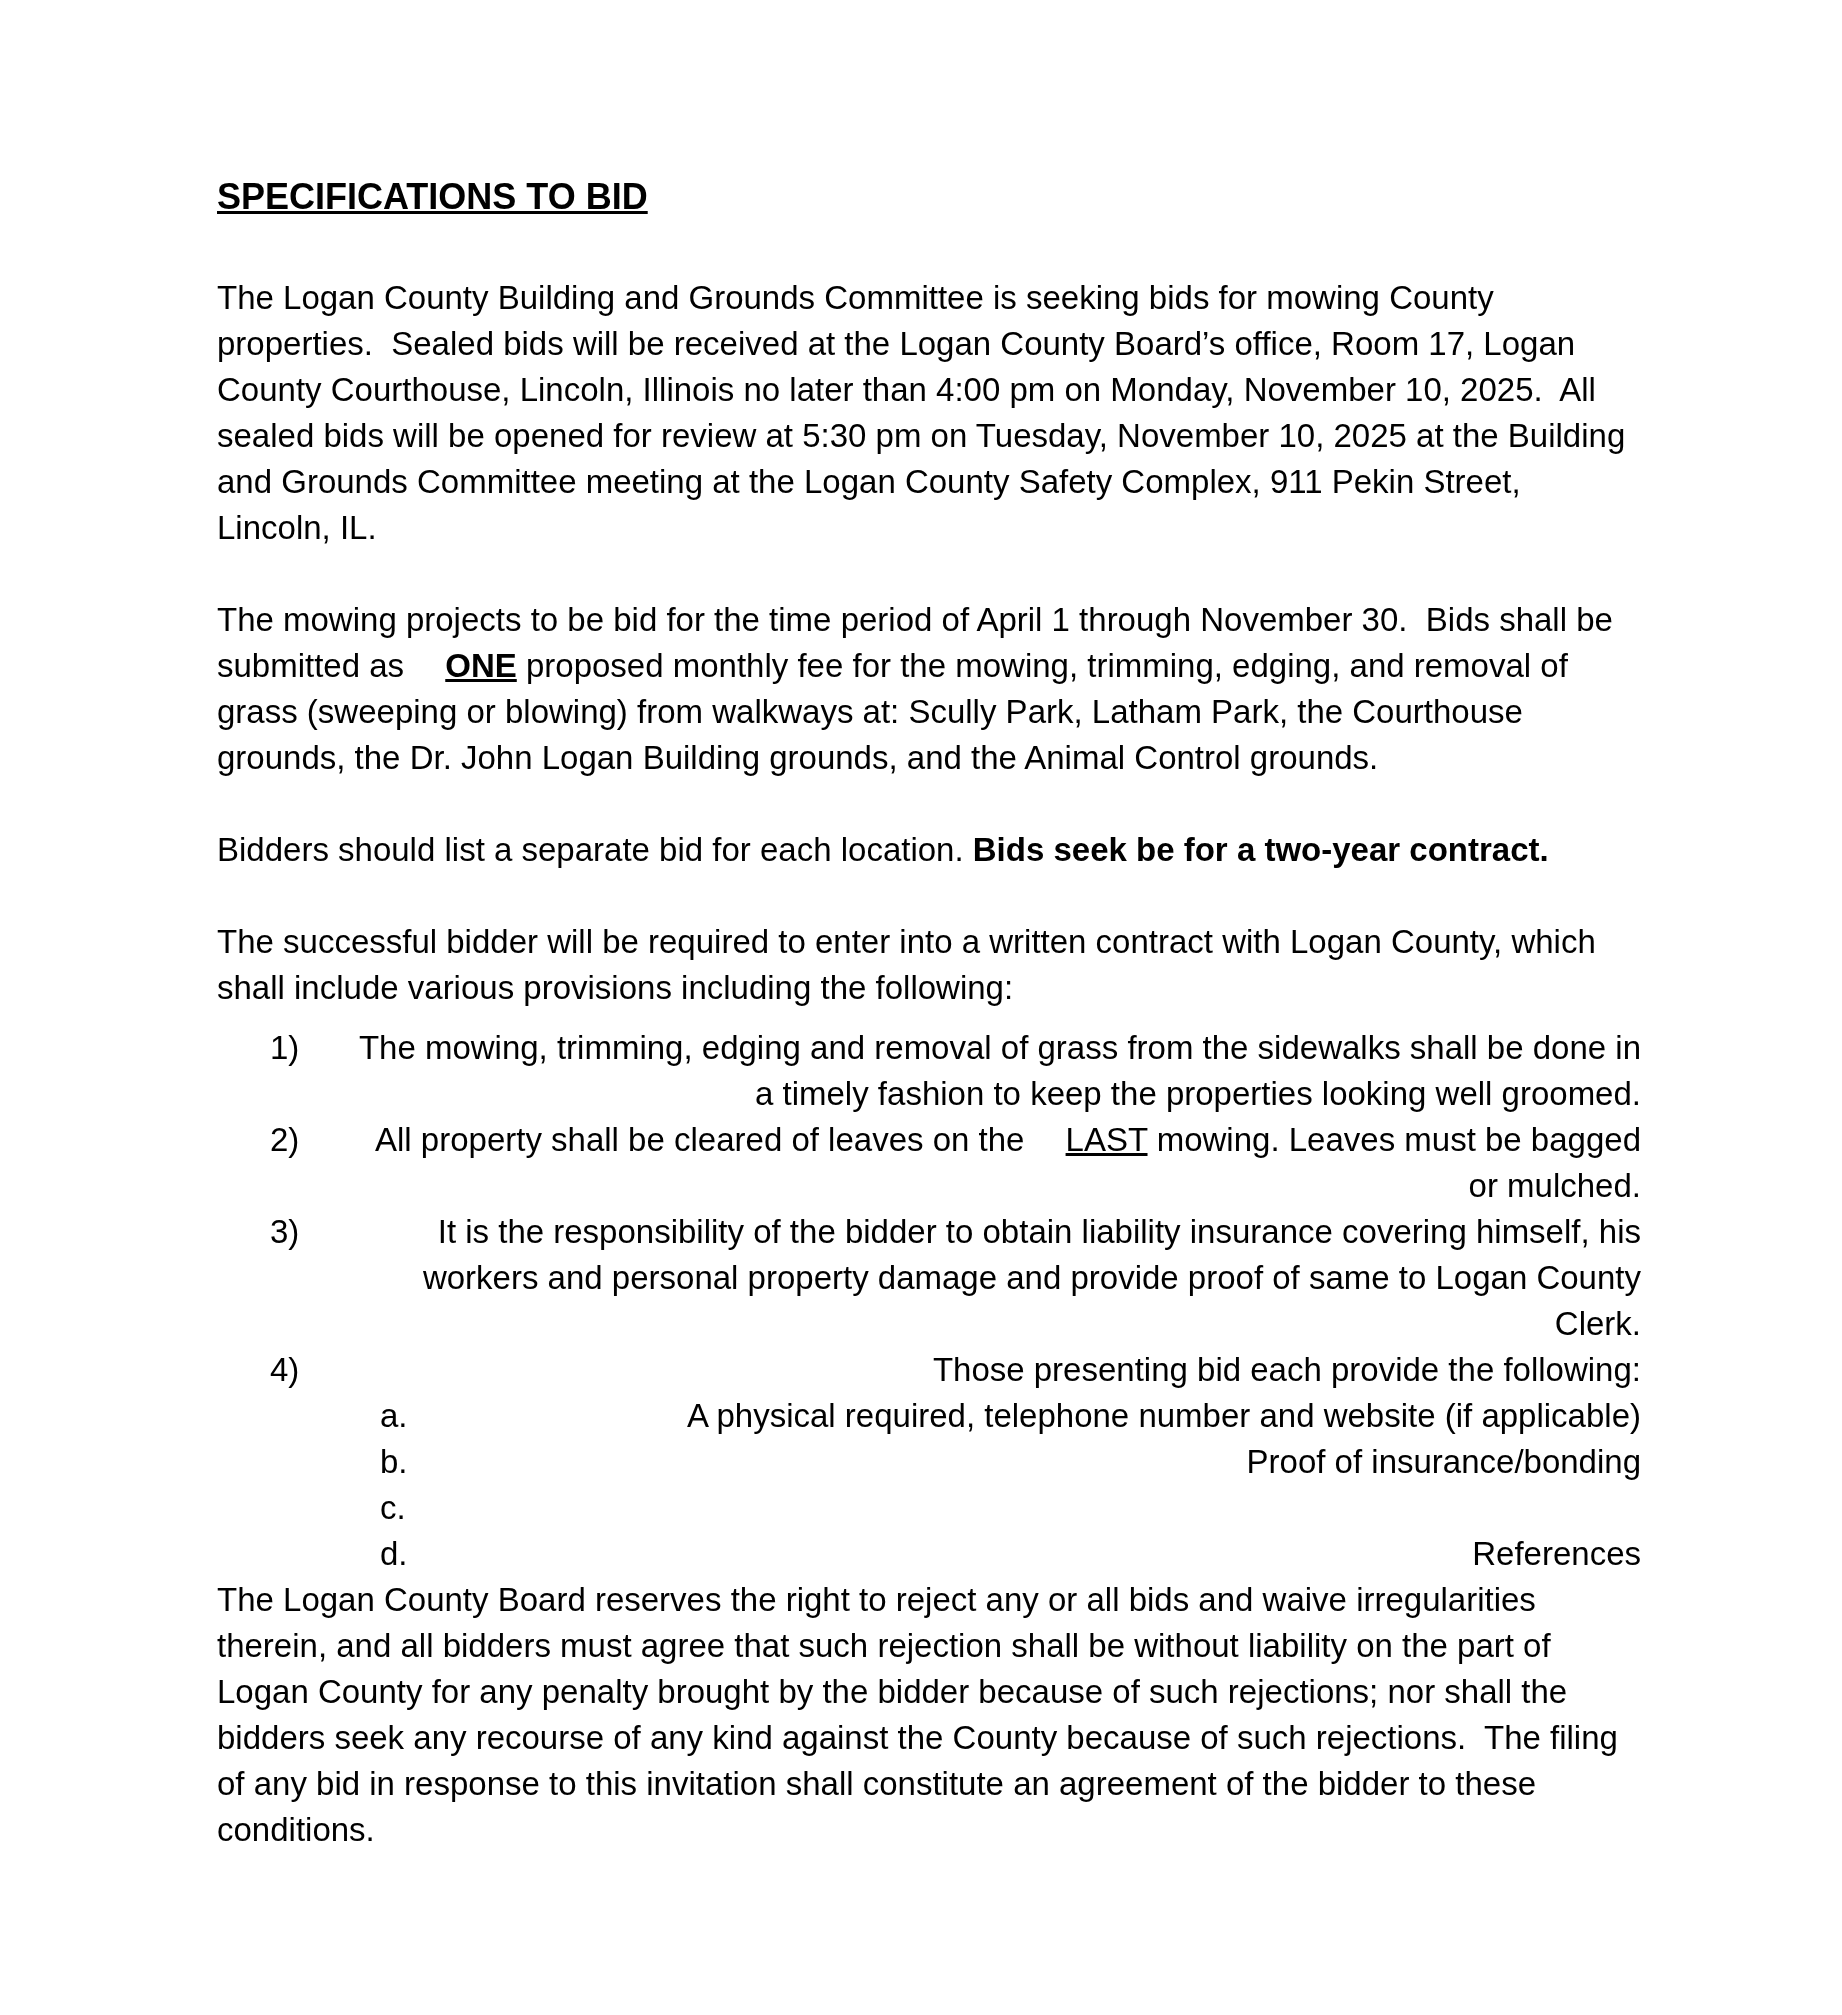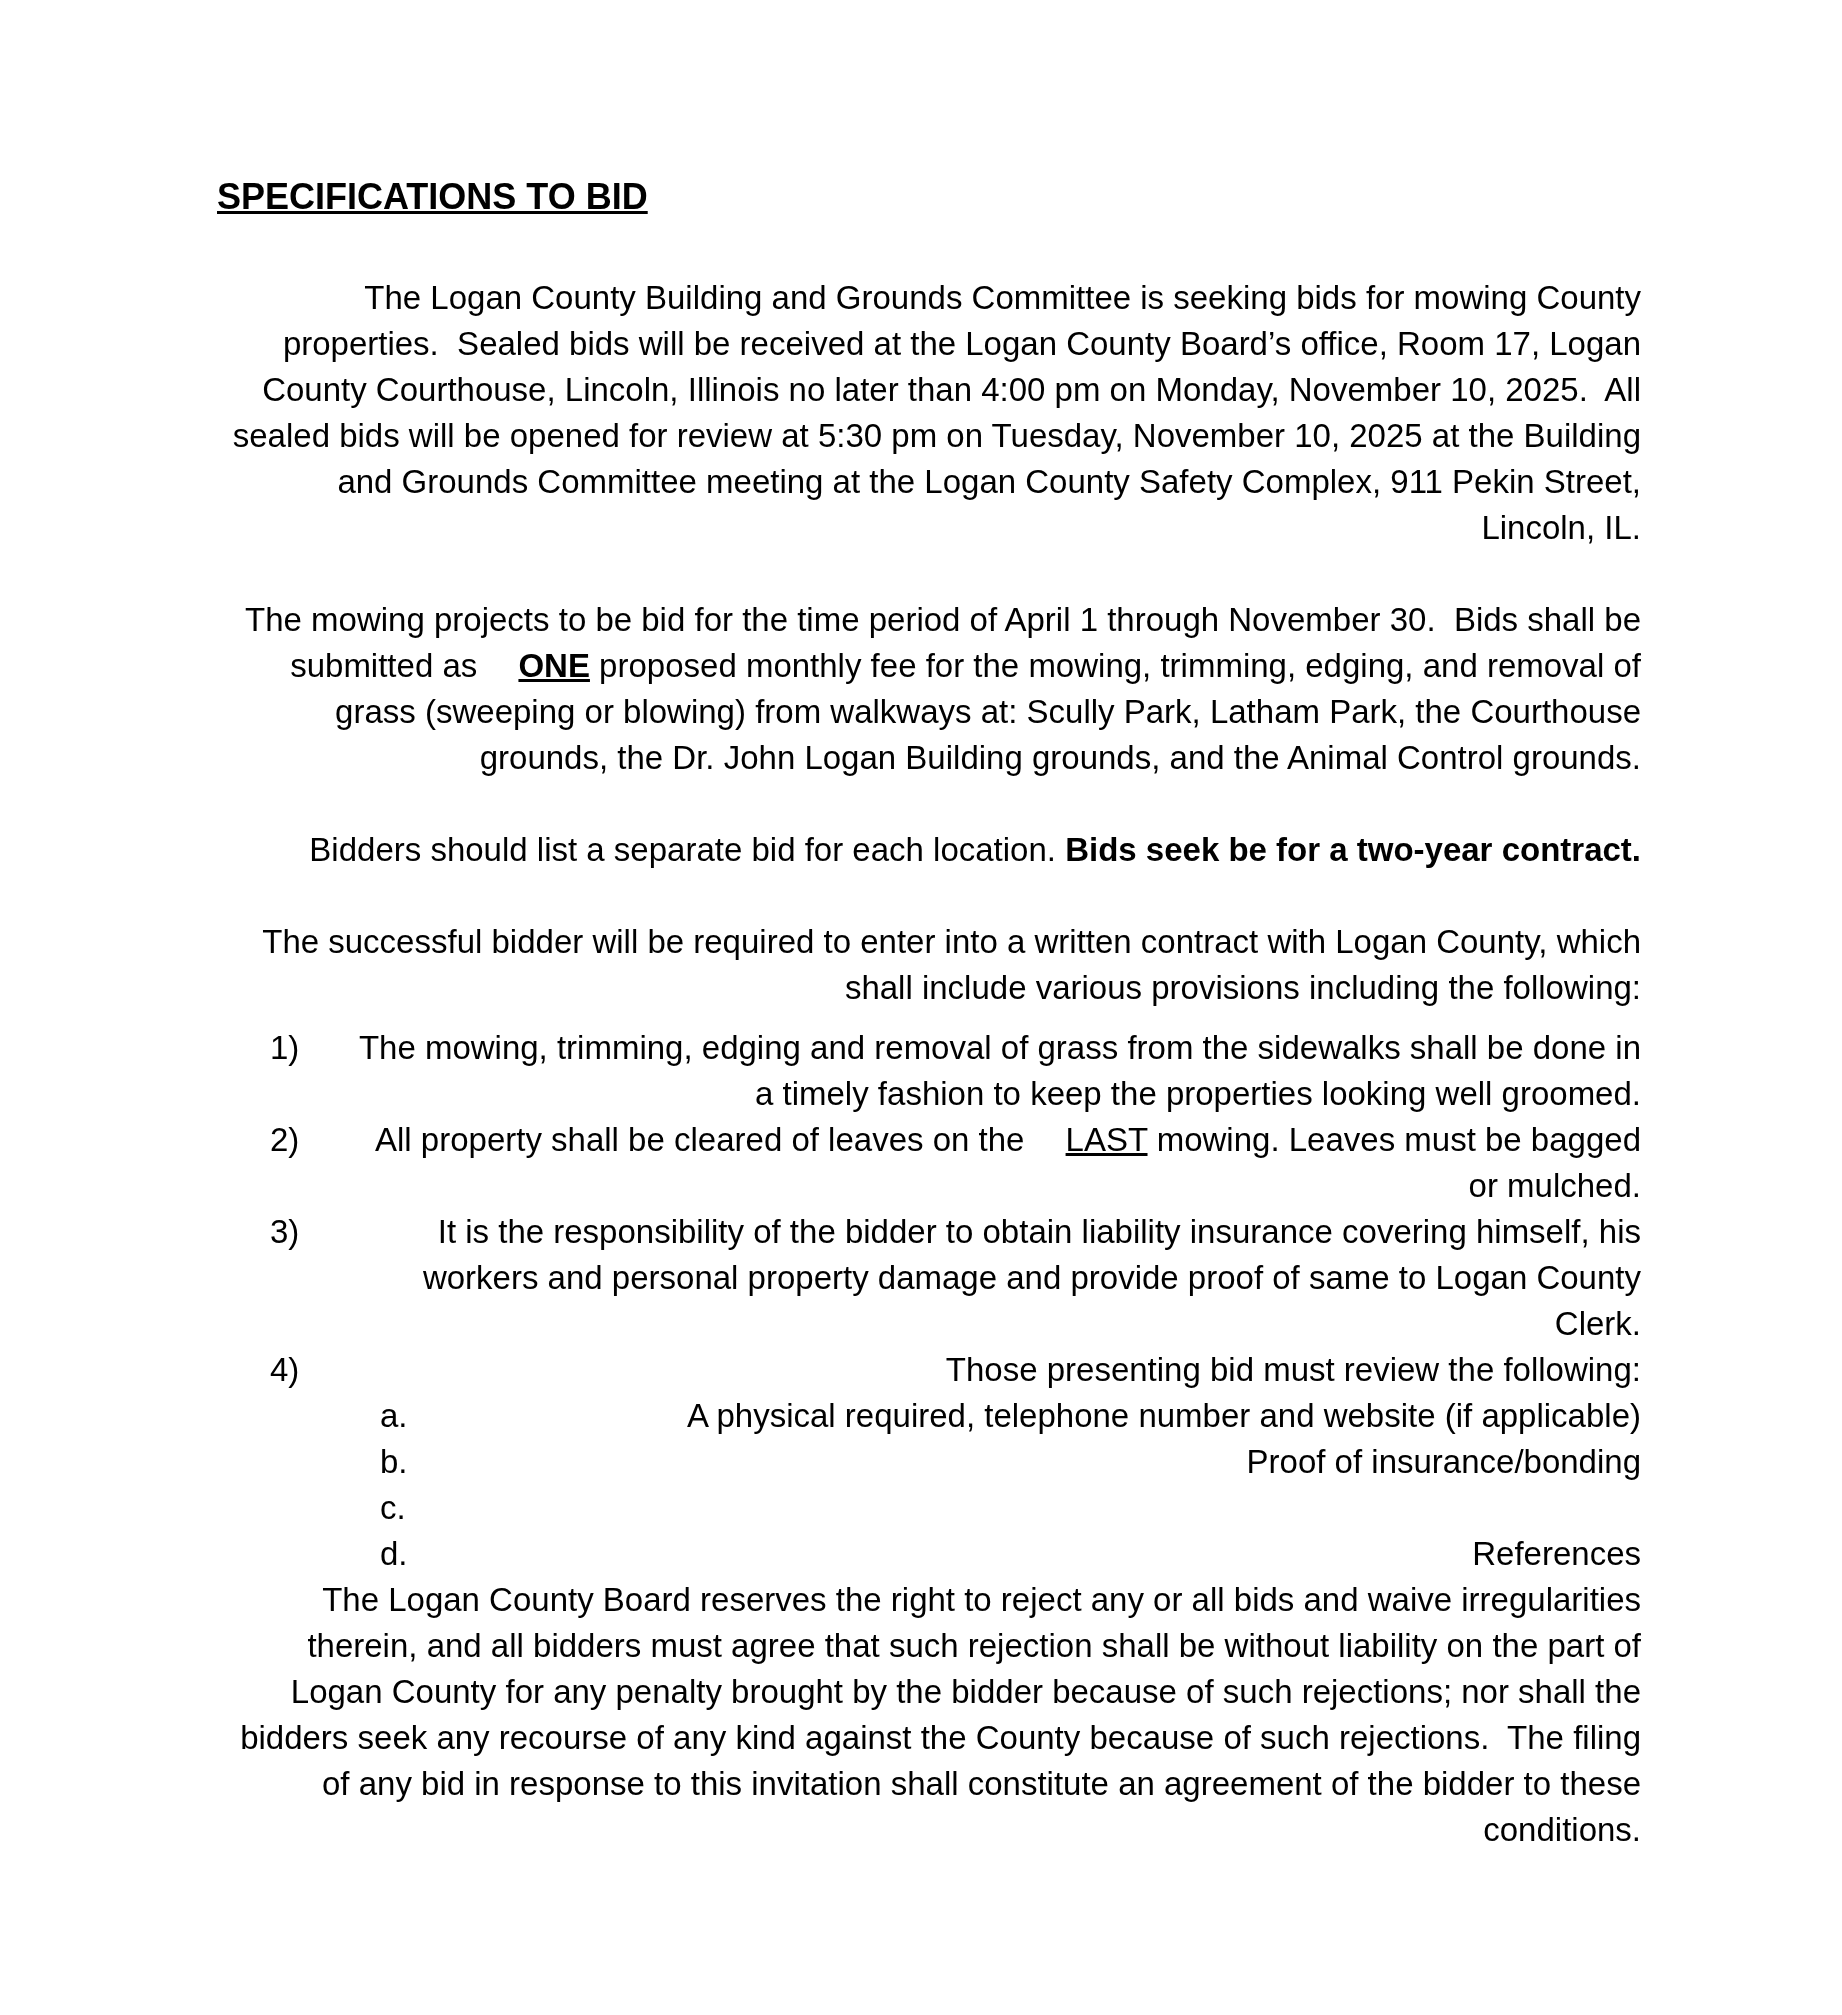--- a/index.html
+++ b/index.html
@@ -20,21 +20,20 @@
     line-height: 51px;
     font-weight: 700;
     text-decoration: underline;
     margin-bottom: 53px;
   }
   .para {
     font-size: 33px;
     line-height: 46px;
     margin-bottom: 46px;
     white-space: pre-wrap;
-    text-align: right;
   }
   .para.tight { margin-bottom: 14px; }
   .list {
     font-size: 33px;
     line-height: 46px;
     margin-bottom: 0;
   }
   .list-item { display: flex; align-items: flex-start; }
   .list-item.level1 { padding-left: 53px; }
   .list-item.level1 > .marker { flex: 0 0 67px; }
@@ -63,21 +62,21 @@
         <div class="list-item level1">
           <span class="marker">2)</span>
           <div class="item-text"><span>All property shall be cleared of leaves on the </span><span class="u">LAST</span><span> mowing. Leaves must be bagged or mulched.</span></div>
         </div>
         <div class="list-item level1">
           <span class="marker">3)</span>
           <div class="item-text"><span>It is the responsibility of the bidder to obtain liability insurance covering himself, his workers and personal property damage and provide proof of same to Logan County Clerk.</span></div>
         </div>
         <div class="list-item level1">
           <span class="marker">4)</span>
-          <div class="item-text"><span>Those presenting bid must review the following:</span></div>
+          <div class="item-text"><span>Those presenting bid each provide the following:</span></div>
         </div>
         <div class="list-item level2">
           <span class="marker">a.</span>
           <div class="item-text"><span>A physical required, telephone number and website (if applicable)</span></div>
         </div>
         <div class="list-item level2">
           <span class="marker">b.</span>
           <div class="item-text"><span>Proof of insurance/bonding</span></div>
         </div>
         <div class="list-item level2">

